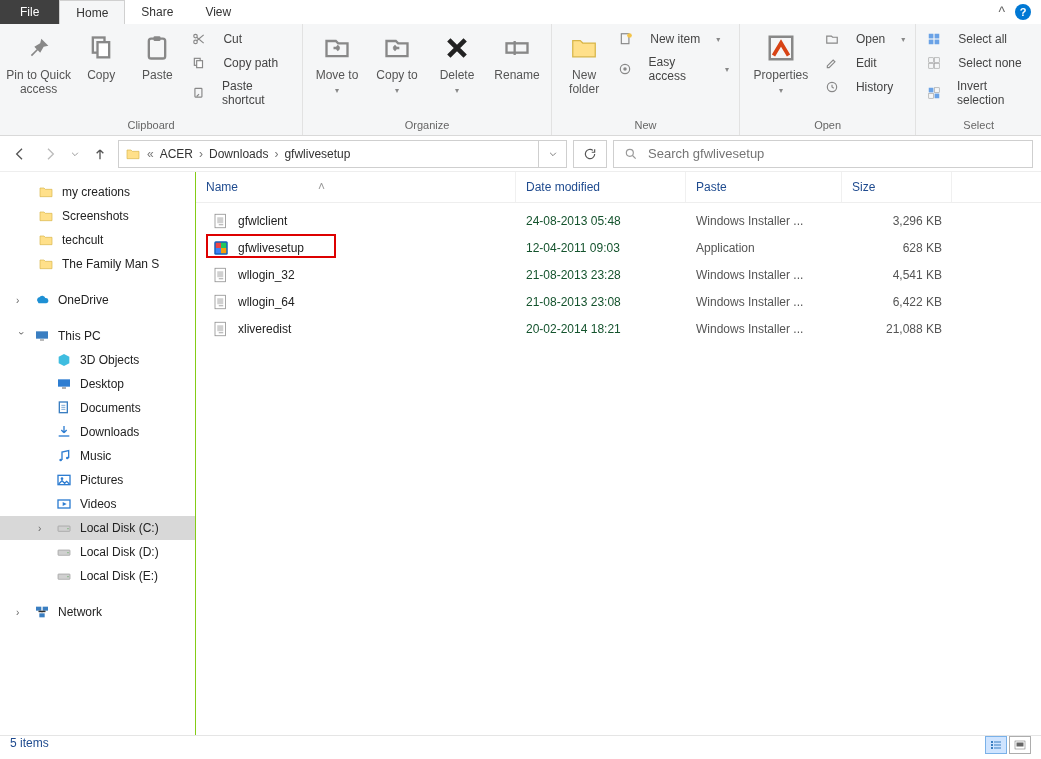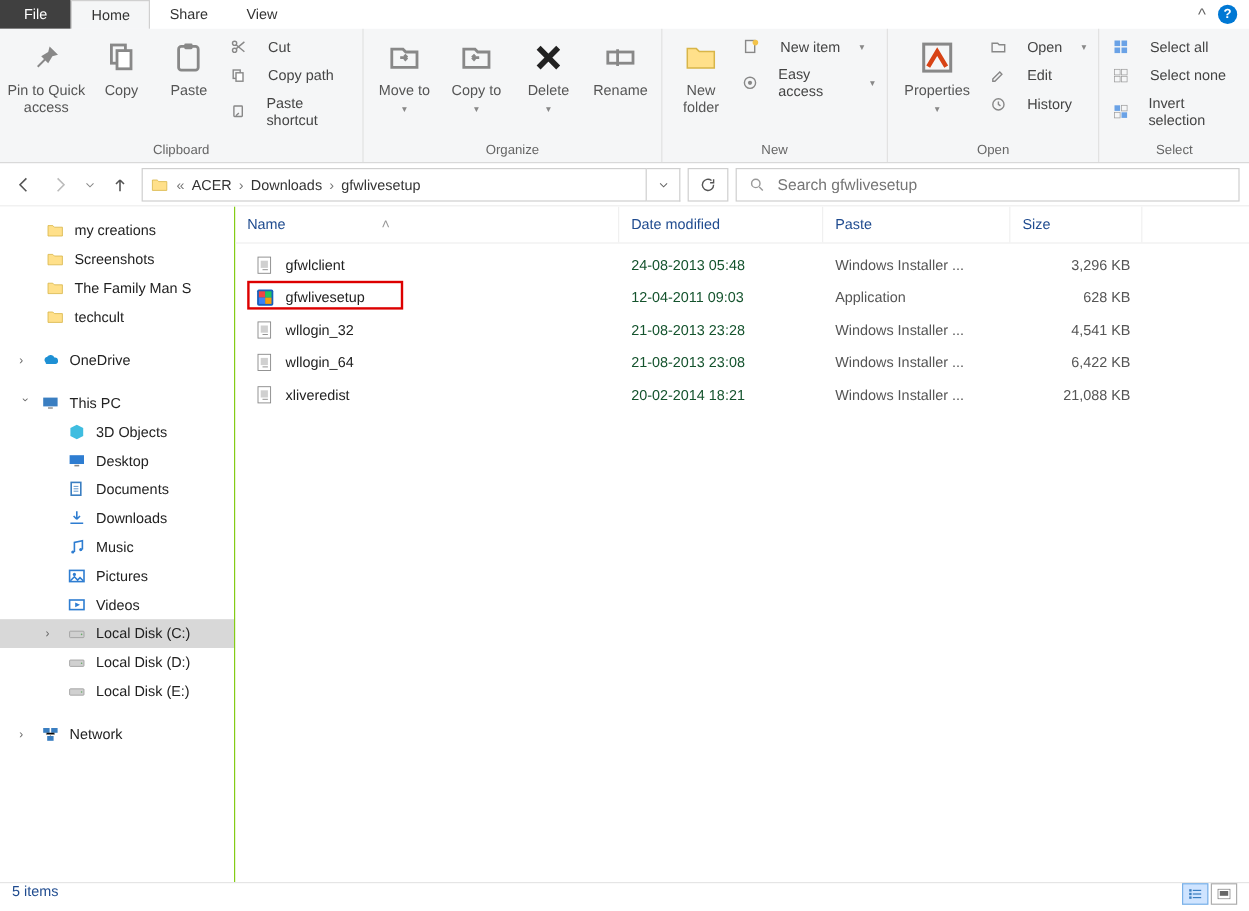--- a/index.html
+++ b/index.html
@@ -392,27 +392,27 @@
         <div class="tree-item l2">
           <svg class="fi" viewBox="0 0 24 24">
             <path d="M3 6l6 0 2 2h10v11H3z" fill="#ffe08a" stroke="#d8b548"></path>
           </svg>
           <span>Screenshots</span>
         </div>
         <div class="tree-item l2">
           <svg class="fi" viewBox="0 0 24 24">
             <path d="M3 6l6 0 2 2h10v11H3z" fill="#ffe08a" stroke="#d8b548"></path>
           </svg>
-          <span>The Family Man S</span>
+          <span>techcult</span>
         </div>
         <div class="tree-item l2">
           <svg class="fi" viewBox="0 0 24 24">
             <path d="M3 6l6 0 2 2h10v11H3z" fill="#ffe08a" stroke="#d8b548"></path>
           </svg>
-          <span>techcult</span>
+          <span>The Family Man S</span>
         </div>
       </div>
     <div class="tree-sep"></div>
     <div class="tree-item l1">
       <span class="ex">›</span>
       <svg class="fi" viewBox="0 0 24 24">
           <path d="M6 15a4 4 0 0 1 2-7 5 5 0 0 1 9 1 4 4 0 0 1 1 8H7a3 3 0 0 1-1-2z" fill="#1e90d4"></path>
         </svg>
       <span>OneDrive</span>
     </div>

